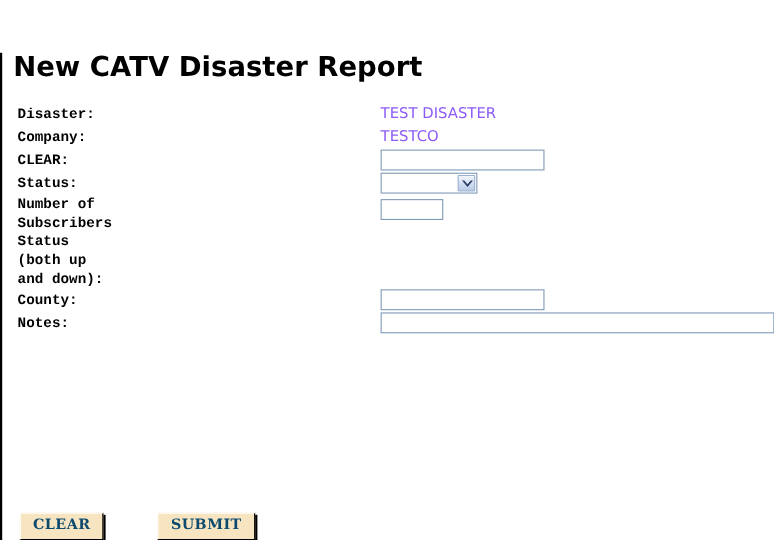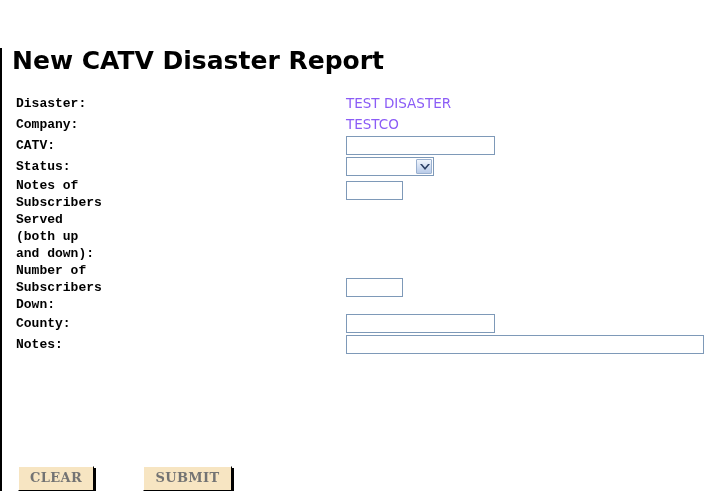--- a/index.html
+++ b/index.html
@@ -137,21 +137,21 @@
   .btn {
     display: inline-block;
     background: #f7e5c2;
     border: 1px solid #000000;
     border-top-color: #ffffff;
     border-left-color: #ffffff;
     box-shadow: 2px 2px 0 0 #000000;
     font-family: "DejaVu Serif", serif;
     font-weight: bold;
     font-size: 13px;
-    color: #737373;
+    color: #0c4a6e;
     padding: 4px 11px 5px 11px;
     cursor: pointer;
     letter-spacing: 0.4px;
     line-height: 14px;
   }
   #clear-button  { margin-right: 44px; }
 </style>
 </head>
 <body>
 
@@ -172,21 +172,21 @@
 
       <tr>
         <td class="label-cell">Company:</td>
         <td></td>
         <td class="field-cell">
           <span class="static-value">TESTCO</span>
         </td>
       </tr>
 
       <tr>
-        <td class="label-cell">CATV:</td>
+        <td class="label-cell">CLEAR:</td>
         <td></td>
         <td class="field-cell">
           <input class="txt w-psid" type="text" value="" style="">
         </td>
       </tr>
 
 
       <tr>
         <td class="label-cell">Status:</td>
         <td></td>
@@ -197,35 +197,28 @@
               <svg width="12" height="9" viewBox="0 0 12 9" aria-hidden="true">
                 <path d="M1 1 L6 7 L11 1 L9 1 L6 4.6 L3 1 Z" fill="#2c3f63"></path>
               </svg>
             </span>
           </div>
         </td>
       </tr>
 
 
       <tr>
-        <td class="label-cell">Notes of Subscribers Served
+        <td class="label-cell">Number of Subscribers Status
 (both up and down):</td>
         <td></td>
         <td class="field-cell" style="vertical-align:top;padding-top:4px;">
           <input class="txt w-num" type="text" value="" style="">
         </td>
       </tr>
 
-      <tr>
-        <td class="label-cell">Number of Subscribers Down:</td>
-        <td></td>
-        <td class="field-cell">
-          <input class="txt w-num" type="text" value="" style="">
-        </td>
-      </tr>
 
 
       <tr>
         <td class="label-cell">County:</td>
         <td></td>
         <td class="field-cell">
           <input class="txt w-county" type="text" value="" style="">
         </td>
       </tr>
 

